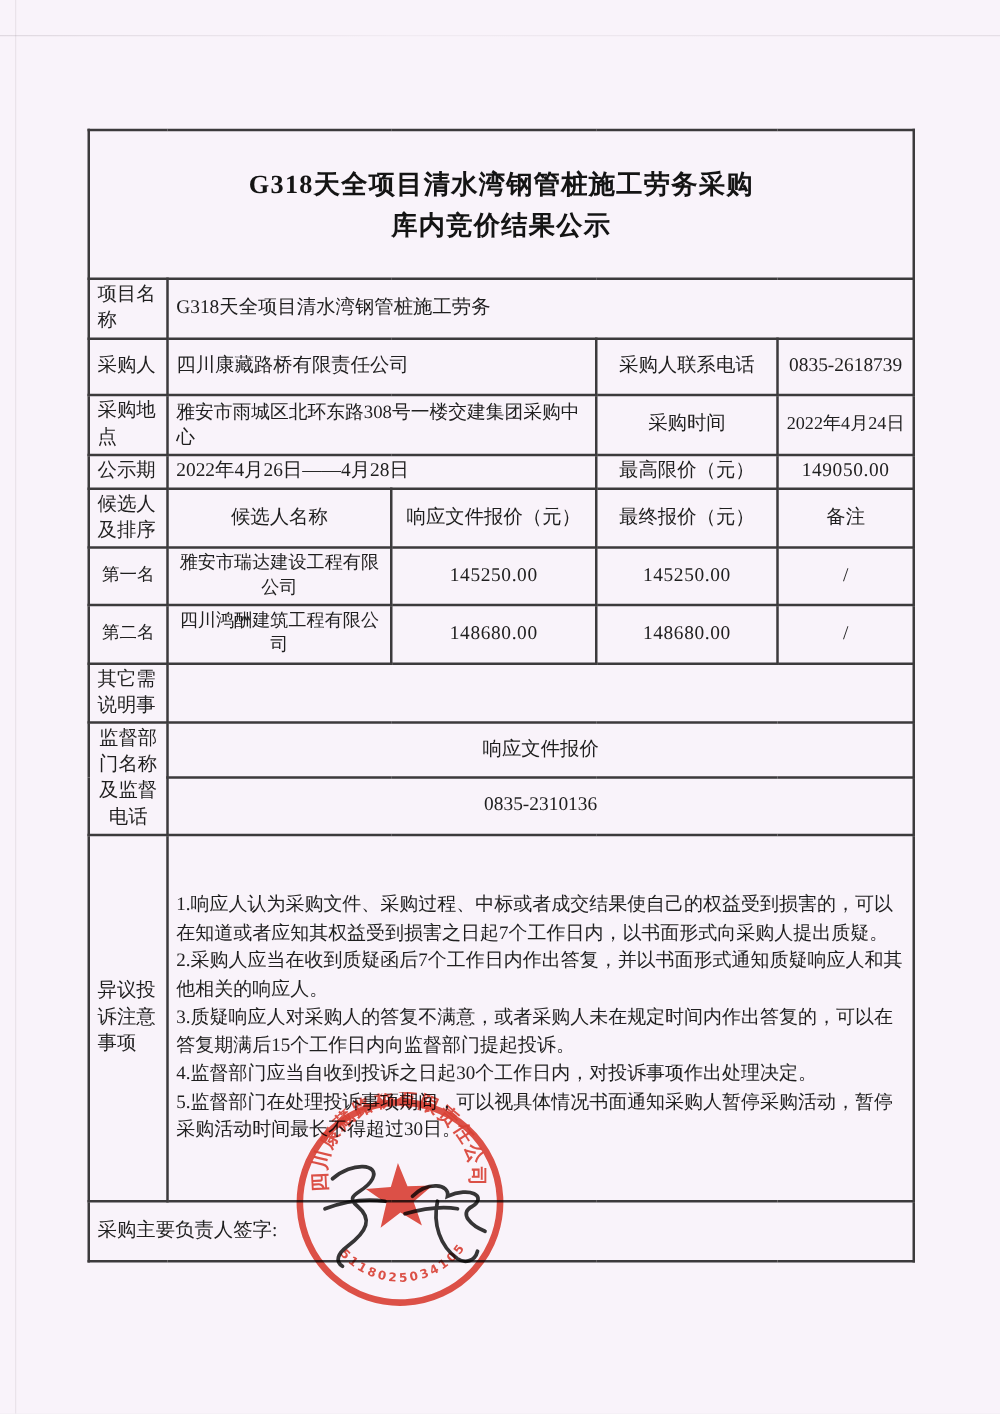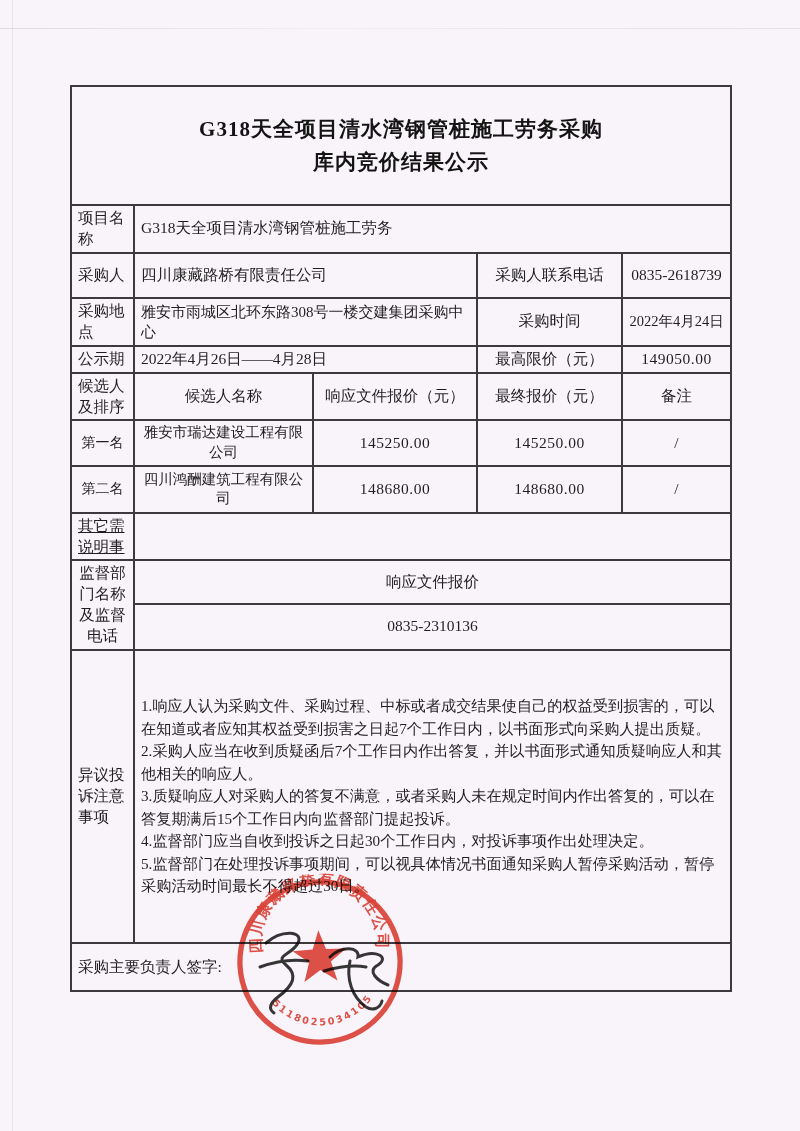--- a/index.html
+++ b/index.html
@@ -17,21 +17,21 @@
   }
   .paper-edge-top{
     position:absolute;left:0;top:28px;width:100%;height:1px;
     background:linear-gradient(90deg,rgba(150,140,150,.25),rgba(150,140,150,.08) 40%,rgba(150,140,150,.2));
   }
   .paper-edge-left{
     position:absolute;left:12px;top:0;width:1px;height:100%;
     background:rgba(150,140,150,.15);
   }
   table.doc{
-    position:absolute;left:70px;top:85px;
+    position:absolute;left:70px;top:103px;
     width:660px;
     border-collapse:collapse;
     table-layout:fixed;
     background:transparent;
   }
   table.doc td{
     border:2px solid #3c3a3c;
     padding:2px 6px;
     font-size:15.5px;
     line-height:1.35;
@@ -61,21 +61,21 @@
   .val-center{text-align:center;}
   .num{font-size:13.5px;letter-spacing:.5px;text-align:center;font-family:"Liberation Serif",serif;}
   .slash{font-size:17px;text-align:center;}
   .r-project{height:44px;padding-left:20px;}
   .r-purchaser{height:45px;}
   .r-location{height:41px;}
   .r-publicity{height:26px;}
   .r-candhead{height:42px;}
   .r-cand1{height:44px;padding-left:28px;}
   .r-cand2{height:47px;}
-  .r-other{height:37px;text-decoration:underline;}
+  .r-other{height:37px;}
   .r-supa{height:40px;}
   .r-supb{height:43px;}
   .r-objection{height:293px;}
   .r-sign{height:48px;}
   .objection-text{
     vertical-align:middle;
     padding:10px 10px 10px 9px;
   }
   .objection-text p{
     margin:0;

